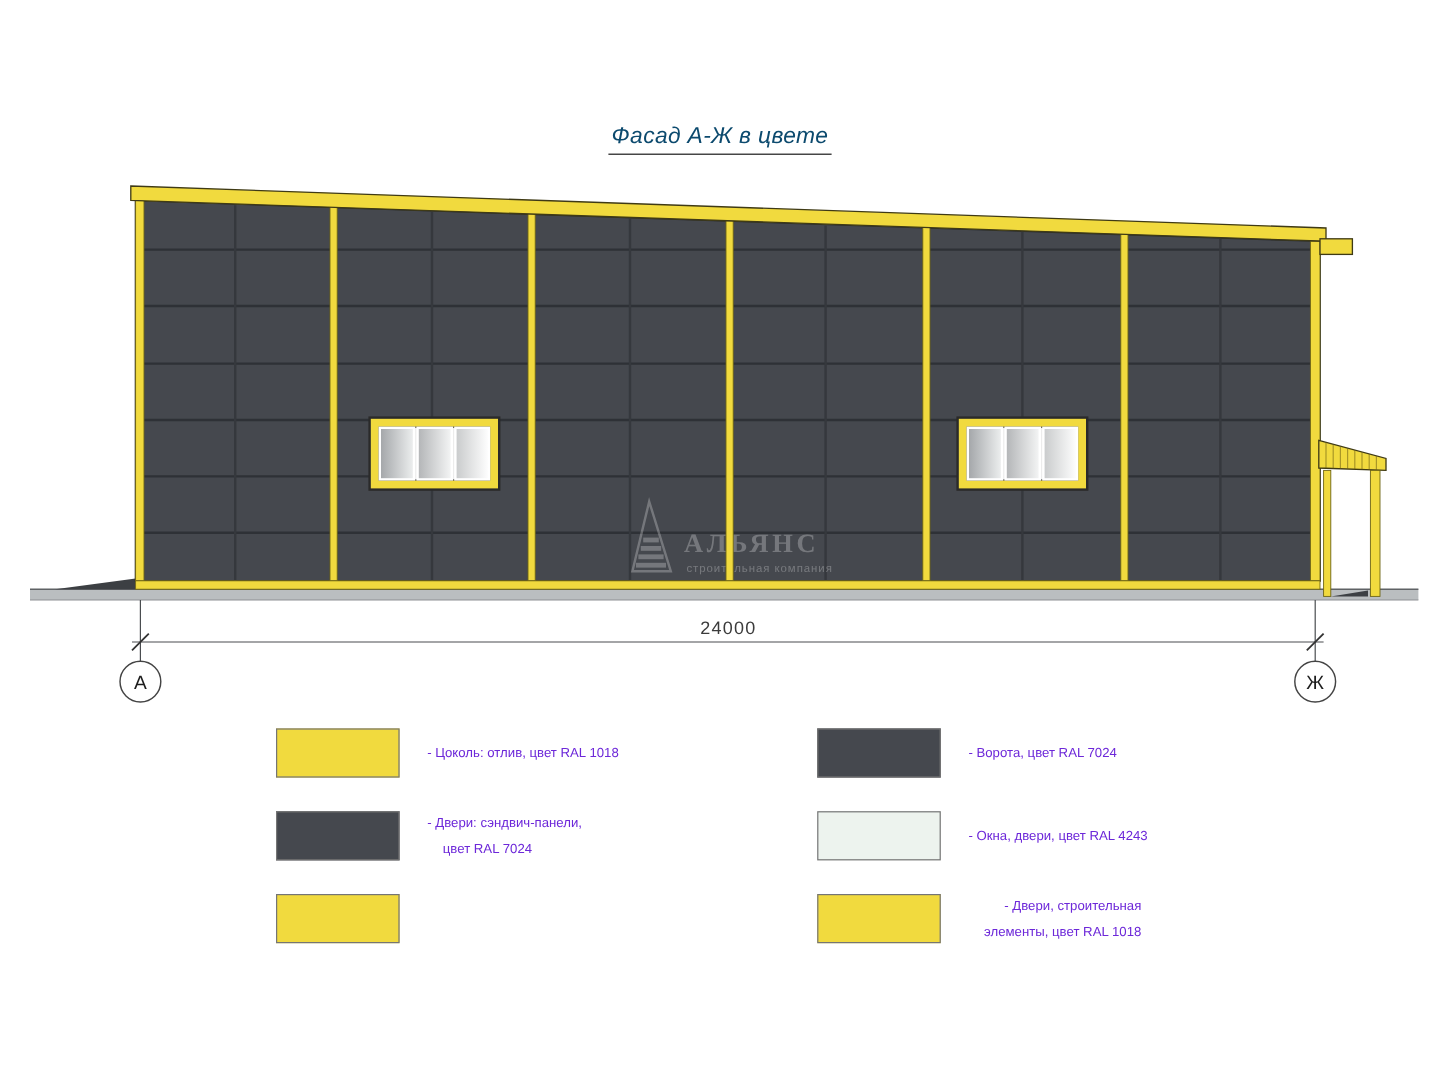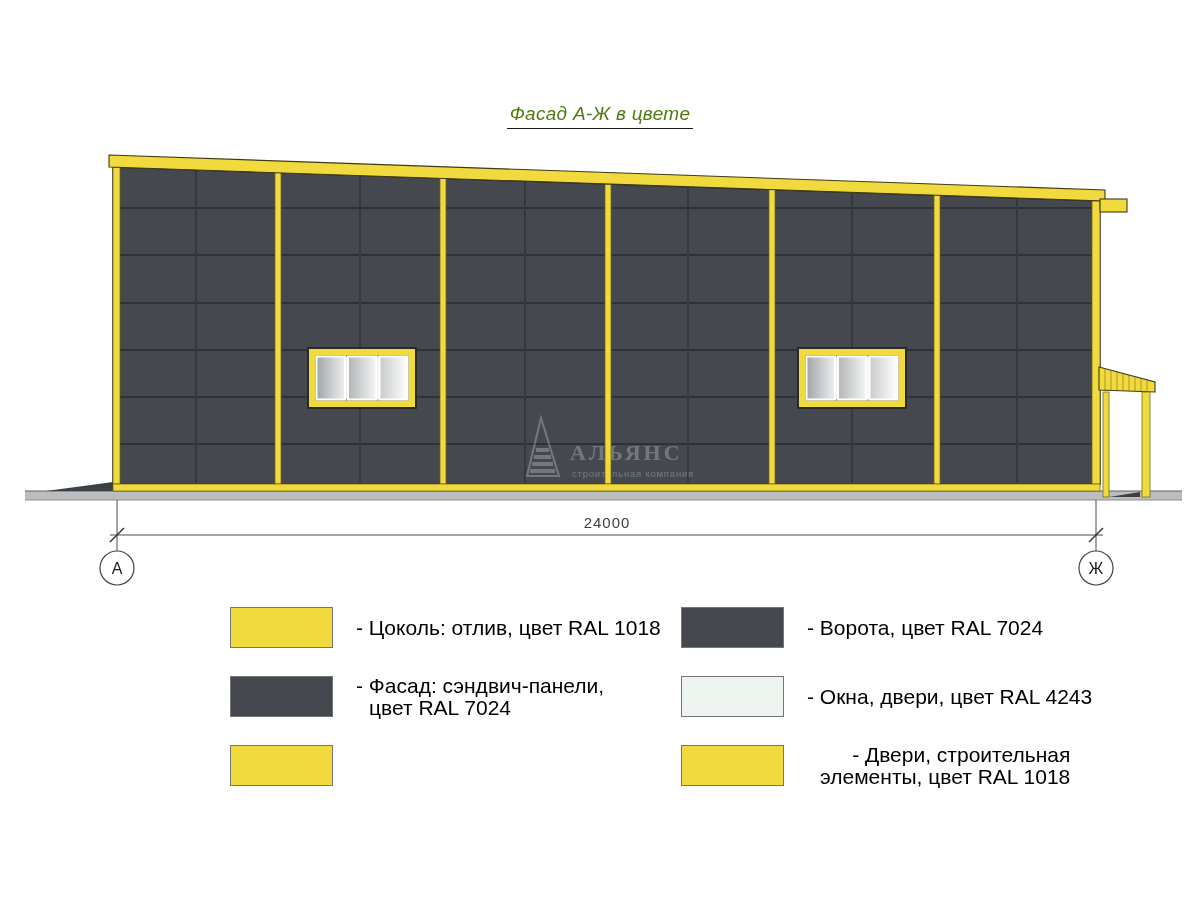--- a/index.html
+++ b/index.html
@@ -8,21 +8,21 @@
     --c-window:#EDF3EE;
     --c-ground:#BABEC0;
   }
   *{margin:0;padding:0;box-sizing:border-box;}
   html,body{width:1200px;height:900px;background:#fff;overflow:hidden;
     font-family:"Liberation Sans",sans-serif;}
   .page{position:relative;width:1200px;height:900px;background:#fff;}
 
   
   .title-wrap{position:absolute;top:103px;left:0;width:1200px;text-align:center;}
-  .title{display:inline-block;font-size:19px;font-style:italic;color:#4d7c0f;
+  .title{display:inline-block;font-size:19px;font-style:italic;color:#0c4a6e;
     border-bottom:1.5px solid #1a1a1a;padding:0 3px 3px 3px;letter-spacing:.3px;}
 
   
   svg.drawing{position:absolute;left:0;top:0;}
   .fy{fill:var(--c-yellow);stroke:#6e6414;stroke-width:.75;}
   .fy2{fill:var(--c-yellow);stroke:#3f3a15;stroke-width:1.1;}
   .fw{fill:var(--c-wall);stroke:#2b2e32;stroke-width:1.5;}
   .jh{stroke:#2e3136;stroke-width:2;}
   .jv{stroke:#35383d;stroke-width:2;}
   .rib{stroke:rgba(110,95,20,.55);stroke-width:1;}
@@ -40,21 +40,21 @@
   .dark{fill:#3c3f43;}
   .glass-backing{fill:#ececec;stroke:#4a4a4a;stroke-width:1;}
   .pane{stroke:#fff;stroke-width:2;}
 
   
   .legend-col{position:absolute;width:450px;}
   #legend-col-0{left:230px;top:607px;}
   #legend-col-1{left:681px;top:607px;text-align:right;}
   .legend-row{display:flex;align-items:center;height:41px;margin-bottom:28px;}
   .legend-swatch{width:103px;height:41px;flex:0 0 103px;border:1px solid #757575;}
-  .legend-text{margin-left:23px;font-size:21px;color:#000000;line-height:22px;}
+  .legend-text{margin-left:23px;font-size:11px;color:#6d28d9;line-height:22px;}
   .legend-text .indent{padding-left:13px;}
 </style>
 </head>
 <body>
 
 <div class="page">
 
   <div class="title-wrap">
     <span class="title">Фасад А-Ж в цвете</span>
   </div>
@@ -186,21 +186,21 @@
   <div class="legend-col" id="legend-col-0">
       <div class="legend-row">
         <div class="legend-swatch" style="background: rgb(241, 218, 62);"></div>
         <div class="legend-text">
           <div>- Цоколь: отлив, цвет RAL 1018</div>
         </div>
       </div>
       <div class="legend-row">
         <div class="legend-swatch" style="background: rgb(69, 72, 78);"></div>
         <div class="legend-text">
-          <div>- Фасад: сэндвич-панели,</div>
+          <div>- Двери: сэндвич-панели,</div>
           <div class="indent">цвет RAL 7024</div>
         </div>
       </div>
       <div class="legend-row">
         <div class="legend-swatch" style="background: rgb(241, 218, 62);"></div>
       </div>
     </div>
   <div class="legend-col" id="legend-col-1">
       <div class="legend-row">
         <div class="legend-swatch" style="background: rgb(69, 72, 78);"></div>

